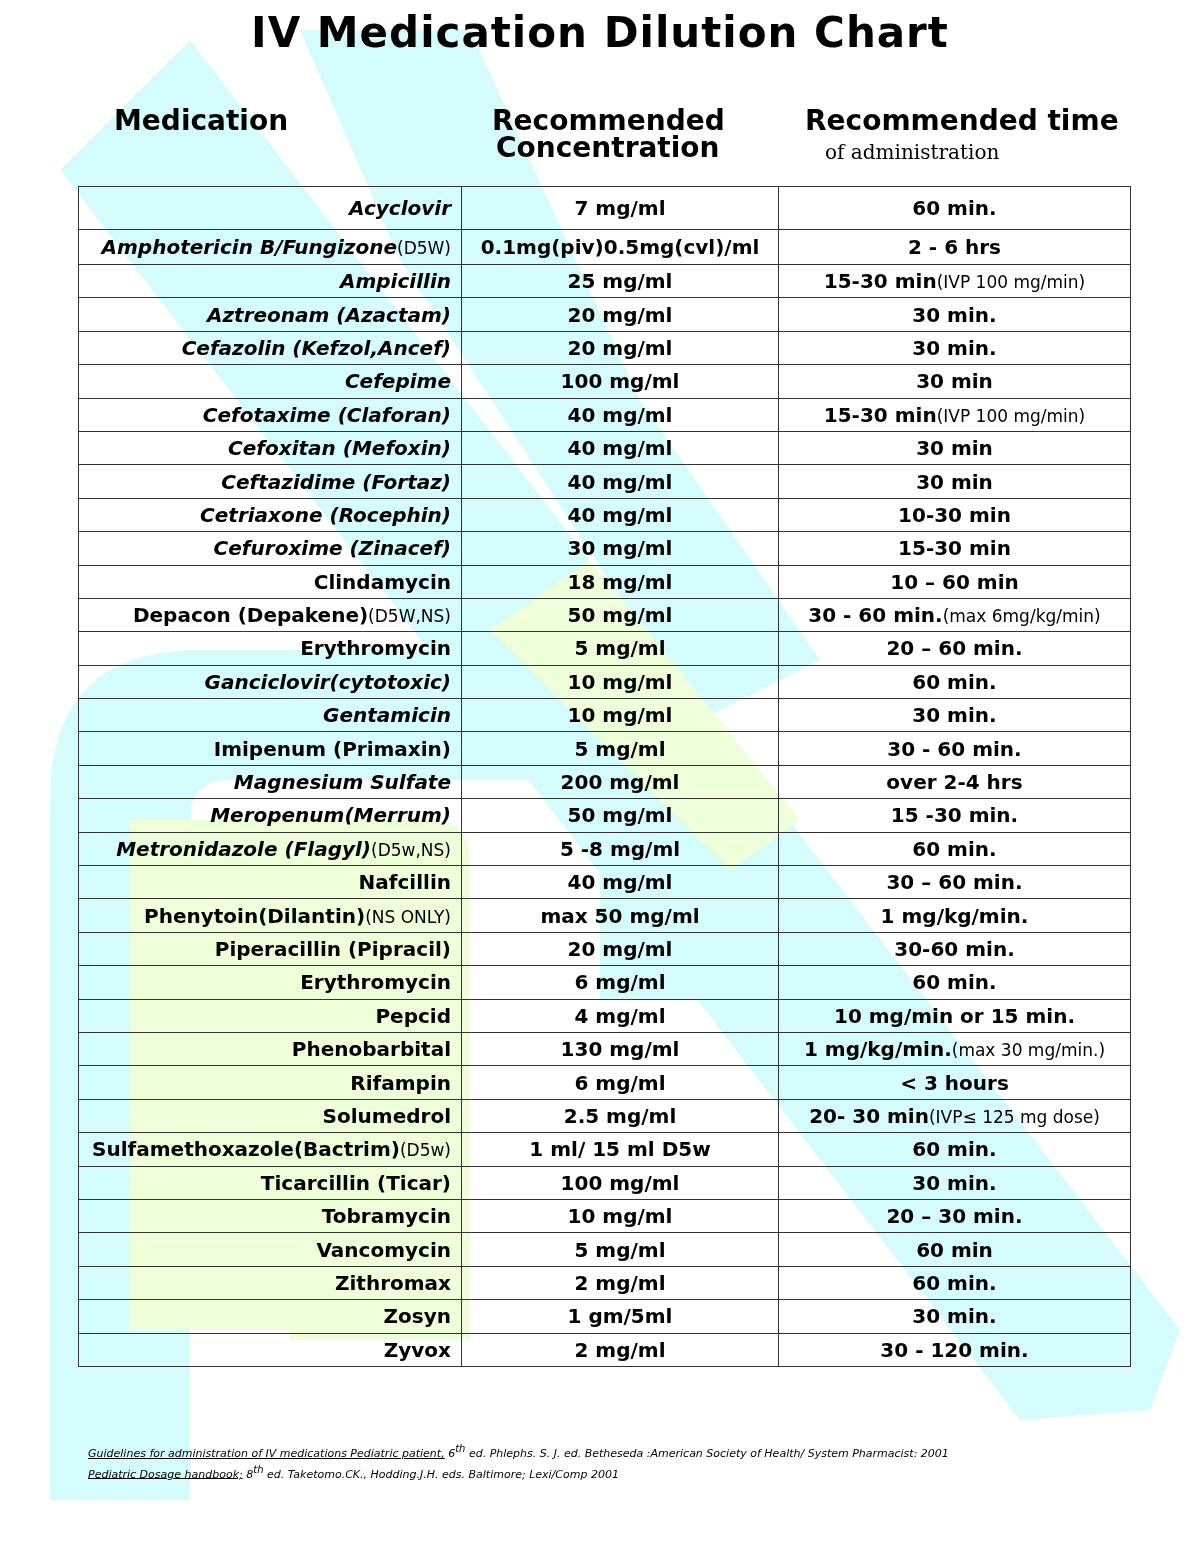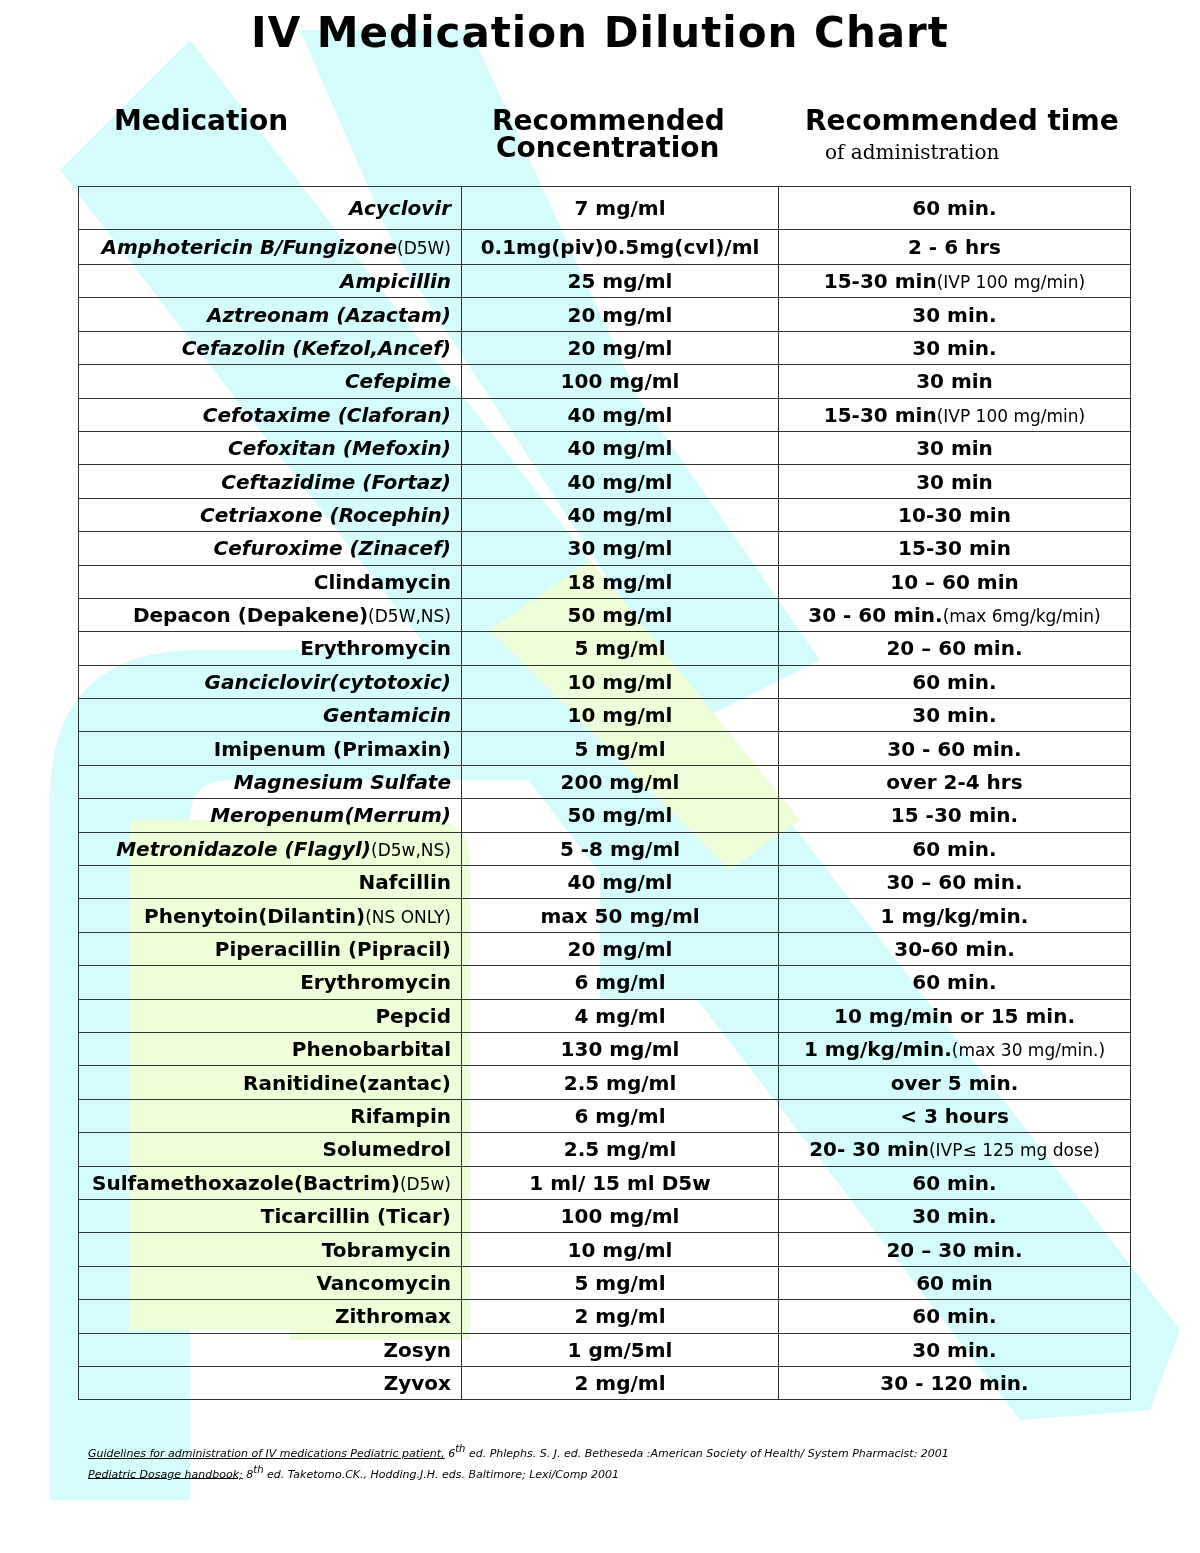--- a/index.html
+++ b/index.html
@@ -179,25 +179,20 @@
           <td class="c-med"><span class="">Pepcid</span><span class="note"></span></td>
           <td class="c-conc"><span>4 mg/ml</span></td>
           <td class="c-time"><span>10 mg/min or 15 min.</span><span class="note"></span></td>
         </tr>
         <tr>
           <td class="c-med"><span class="">Phenobarbital</span><span class="note"></span></td>
           <td class="c-conc"><span>130 mg/ml</span></td>
           <td class="c-time"><span>1 mg/kg/min.</span><span class="note">(max 30 mg/min.)</span></td>
         </tr>
         <tr>
-          <td class="c-med"><span class="">Ranitidine(zantac)</span><span class="note"></span></td>
-          <td class="c-conc"><span>2.5 mg/ml</span></td>
-          <td class="c-time"><span>over 5 min.</span><span class="note"></span></td>
-        </tr>
-        <tr>
           <td class="c-med"><span class="">Rifampin</span><span class="note"></span></td>
           <td class="c-conc"><span>6 mg/ml</span></td>
           <td class="c-time"><span>&lt; 3 hours</span><span class="note"></span></td>
         </tr>
         <tr>
           <td class="c-med"><span class="">Solumedrol</span><span class="note"></span></td>
           <td class="c-conc"><span>2.5 mg/ml</span></td>
           <td class="c-time"><span>20- 30 min</span><span class="note">(IVP≤ 125 mg dose)</span></td>
         </tr>
         <tr>

